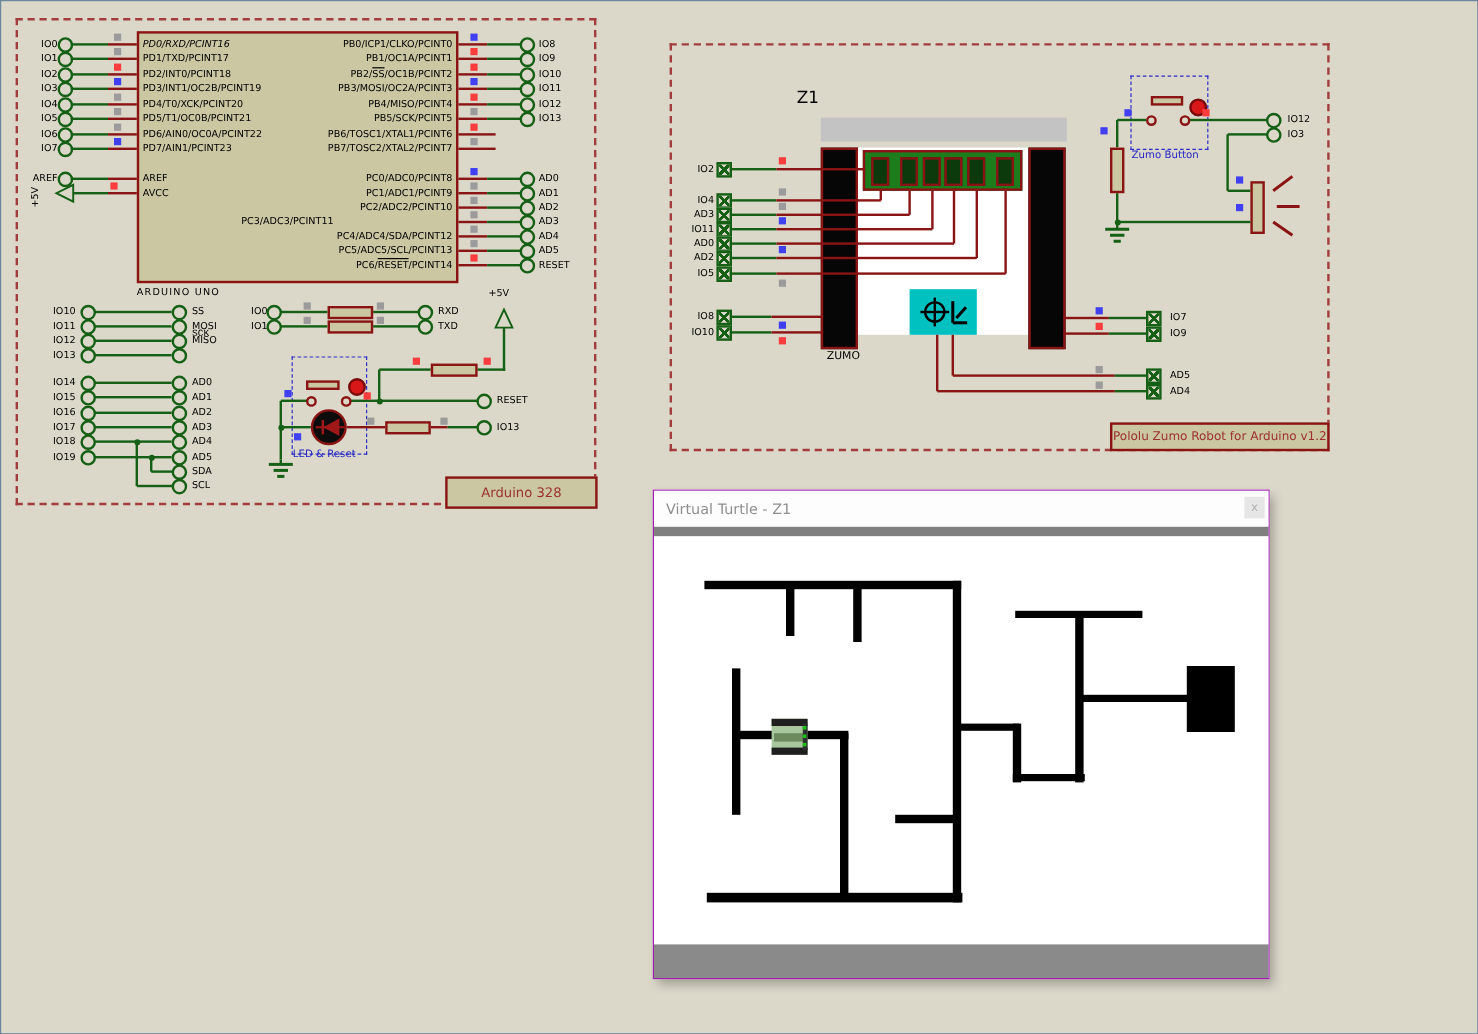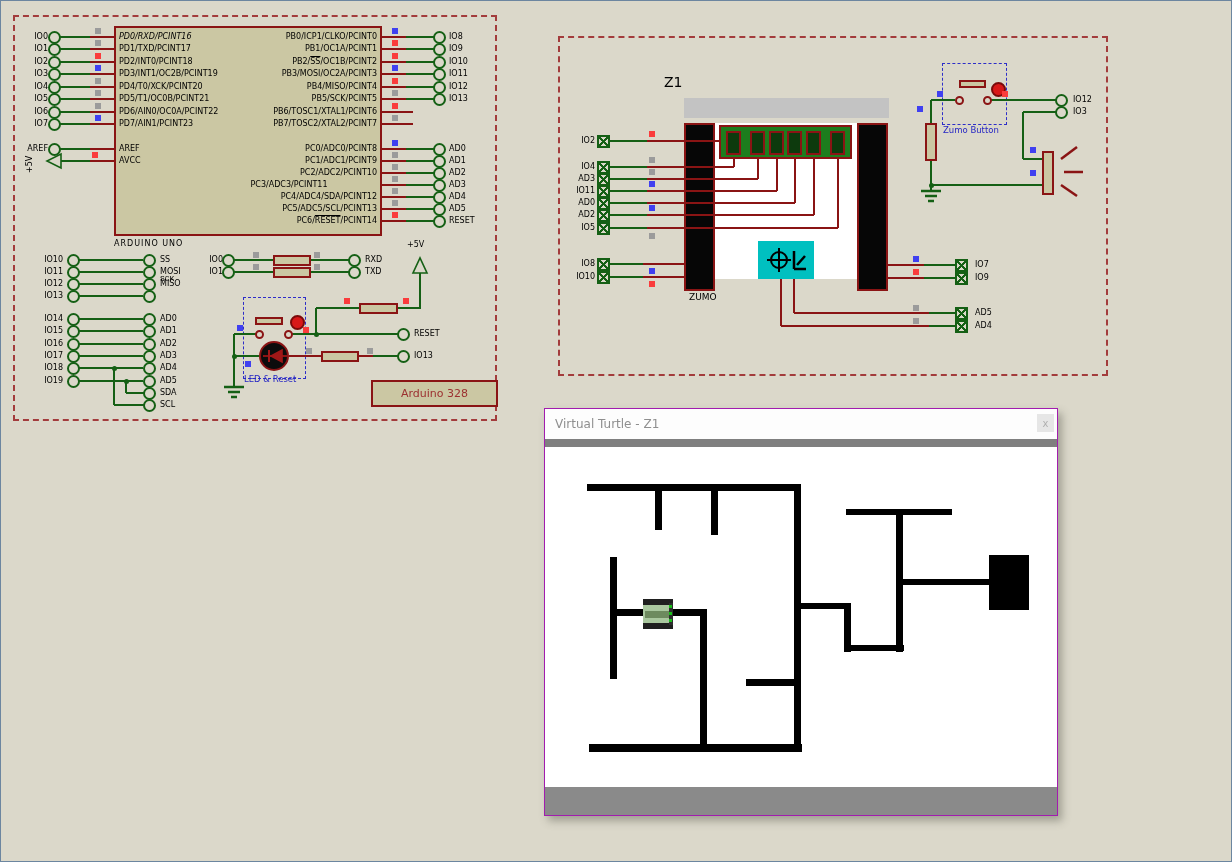--- a/index.html
+++ b/index.html
@@ -65,39 +65,42 @@
       <line x1="924" y1="195" x2="936" y2="195" stroke="#156015" stroke-width="2.5"></line>
       <line x1="927" y1="200" x2="933" y2="200" stroke="#156015" stroke-width="2.5"></line>
       <line x1="1060" y1="158" x2="1076" y2="146" stroke="#8a1414" stroke-width="2.5"></line>
       <line x1="1063" y1="171" x2="1082" y2="171" stroke="#8a1414" stroke-width="2.5"></line>
       <line x1="1060" y1="184" x2="1076" y2="195" stroke="#8a1414" stroke-width="2.5"></line>
     </svg>
 
   <div class="sheet" id="sheet-arduino" style="left:12px;top:14px;width:480px;height:402px;"></div>
   <div id="chip"></div>
   <div id="chip-caption">ARDUINO UNO</div>
-  <div class="boxlabel" style="left:370px;top:379px;width:123px;height:23px;justify-content:center;">
+  <div class="boxlabel" style="left:370px;top:396px;width:123px;height:23px;justify-content:center;">
     <span>Arduino 328</span>
   </div>
   <div class="bluebox" style="left:242px;top:296px;width:61px;height:80px;"></div>
   <div class="bluelbl" style="left:243px;top:373px;">LED &amp; Reset</div>
 
   <div class="sheet" id="sheet-zumo" style="left:557px;top:35px;width:546px;height:336px;"></div>
   <div class="lbl" style="left:663px;top:76px;font-size:14px;">Z1</div>
   <div id="zumo-blade"></div>
   <div id="zumo-wires-holder"></div>
   <div id="zumo-white"></div>
   <div id="track-left"></div>
   <div id="track-right"></div>
   <div id="sensor-bar"></div>
   <div id="gyro-box"></div>
   <div class="lbl" style="left:688px;top:291px;font-size:9px;">ZUMO</div>
   <div id="buzzer-plate"></div>
   <div class="bluebox" style="left:941px;top:62px;width:63px;height:60px;"></div>
   <div class="bluelbl" style="left:942px;top:124px;">Zumo Button</div>
+  <div class="boxlabel" style="left:924px;top:351px;width:179px;height:20px;font-size:10px;">
+    <span>Pololu Zumo Robot for Arduino v1.2</span>
+  </div>
 
   <div id="turtle-window">
     <div id="turtle-titlebar">
       <div id="turtle-title">Virtual Turtle - Z1</div>
       <div id="turtle-close">x</div>
     </div>
     <div id="turtle-strip"></div>
     <div id="turtle-canvas">
       <div id="maze-robot" style="left: 98px; top: 152px; z-index: 5;">
         <div class="tread" style="top:0;"></div>
@@ -239,21 +242,21 @@
     <div style="position: absolute; left: 405px; top: 159px; width: 28px; height: 2px; background: rgb(21, 96, 21);"></div>
     <div style="position: absolute; left: 432px; top: 154px; width: 9px; height: 9px; border: 2px solid rgb(21, 96, 21); border-radius: 50%; background: rgb(219, 216, 202);"></div>
     <div style="position: absolute; left: 448px; top: 155px; font-size: 8px; color: rgb(0, 0, 0); white-space: nowrap; line-height: 10px;">AD1</div>
     <div style="position: absolute; left: 391px; top: 151px; width: 6px; height: 6px; background: rgb(155, 155, 155); z-index: 50;"></div>
     <div style="position: absolute; left: 200px; top: 167px; font-size: 8px; color: rgb(0, 0, 0); white-space: nowrap; line-height: 10px; width: 176px; text-align: right;">PC2/ADC2/PCINT10</div>
     <div style="position: absolute; left: 381px; top: 171px; width: 24px; height: 2px; background: rgb(138, 20, 20);"></div>
     <div style="position: absolute; left: 405px; top: 171px; width: 28px; height: 2px; background: rgb(21, 96, 21);"></div>
     <div style="position: absolute; left: 432px; top: 166px; width: 9px; height: 9px; border: 2px solid rgb(21, 96, 21); border-radius: 50%; background: rgb(219, 216, 202);"></div>
     <div style="position: absolute; left: 448px; top: 167px; font-size: 8px; color: rgb(0, 0, 0); white-space: nowrap; line-height: 10px;">AD2</div>
     <div style="position: absolute; left: 391px; top: 163px; width: 6px; height: 6px; background: rgb(155, 155, 155); z-index: 50;"></div>
-    <div style="position: absolute; left: 200px; top: 179px; font-size: 8px; color: rgb(0, 0, 0); white-space: nowrap; line-height: 10px; width: 176px; text-align: center;">PC3/ADC3/PCINT11</div>
+    <div style="position: absolute; left: 200px; top: 179px; font-size: 8px; color: rgb(0, 0, 0); white-space: nowrap; line-height: 10px; width: 176px; text-align: left;">PC3/ADC3/PCINT11</div>
     <div style="position: absolute; left: 381px; top: 183px; width: 24px; height: 2px; background: rgb(138, 20, 20);"></div>
     <div style="position: absolute; left: 405px; top: 183px; width: 28px; height: 2px; background: rgb(21, 96, 21);"></div>
     <div style="position: absolute; left: 432px; top: 178px; width: 9px; height: 9px; border: 2px solid rgb(21, 96, 21); border-radius: 50%; background: rgb(219, 216, 202);"></div>
     <div style="position: absolute; left: 448px; top: 179px; font-size: 8px; color: rgb(0, 0, 0); white-space: nowrap; line-height: 10px;">AD3</div>
     <div style="position: absolute; left: 391px; top: 175px; width: 6px; height: 6px; background: rgb(155, 155, 155); z-index: 50;"></div>
     <div style="position: absolute; left: 200px; top: 191px; font-size: 8px; color: rgb(0, 0, 0); white-space: nowrap; line-height: 10px; width: 176px; text-align: right;">PC4/ADC4/SDA/PCINT12</div>
     <div style="position: absolute; left: 381px; top: 195px; width: 24px; height: 2px; background: rgb(138, 20, 20);"></div>
     <div style="position: absolute; left: 405px; top: 195px; width: 28px; height: 2px; background: rgb(21, 96, 21);"></div>
     <div style="position: absolute; left: 432px; top: 190px; width: 9px; height: 9px; border: 2px solid rgb(21, 96, 21); border-radius: 50%; background: rgb(219, 216, 202);"></div>
     <div style="position: absolute; left: 448px; top: 191px; font-size: 8px; color: rgb(0, 0, 0); white-space: nowrap; line-height: 10px;">AD4</div>

